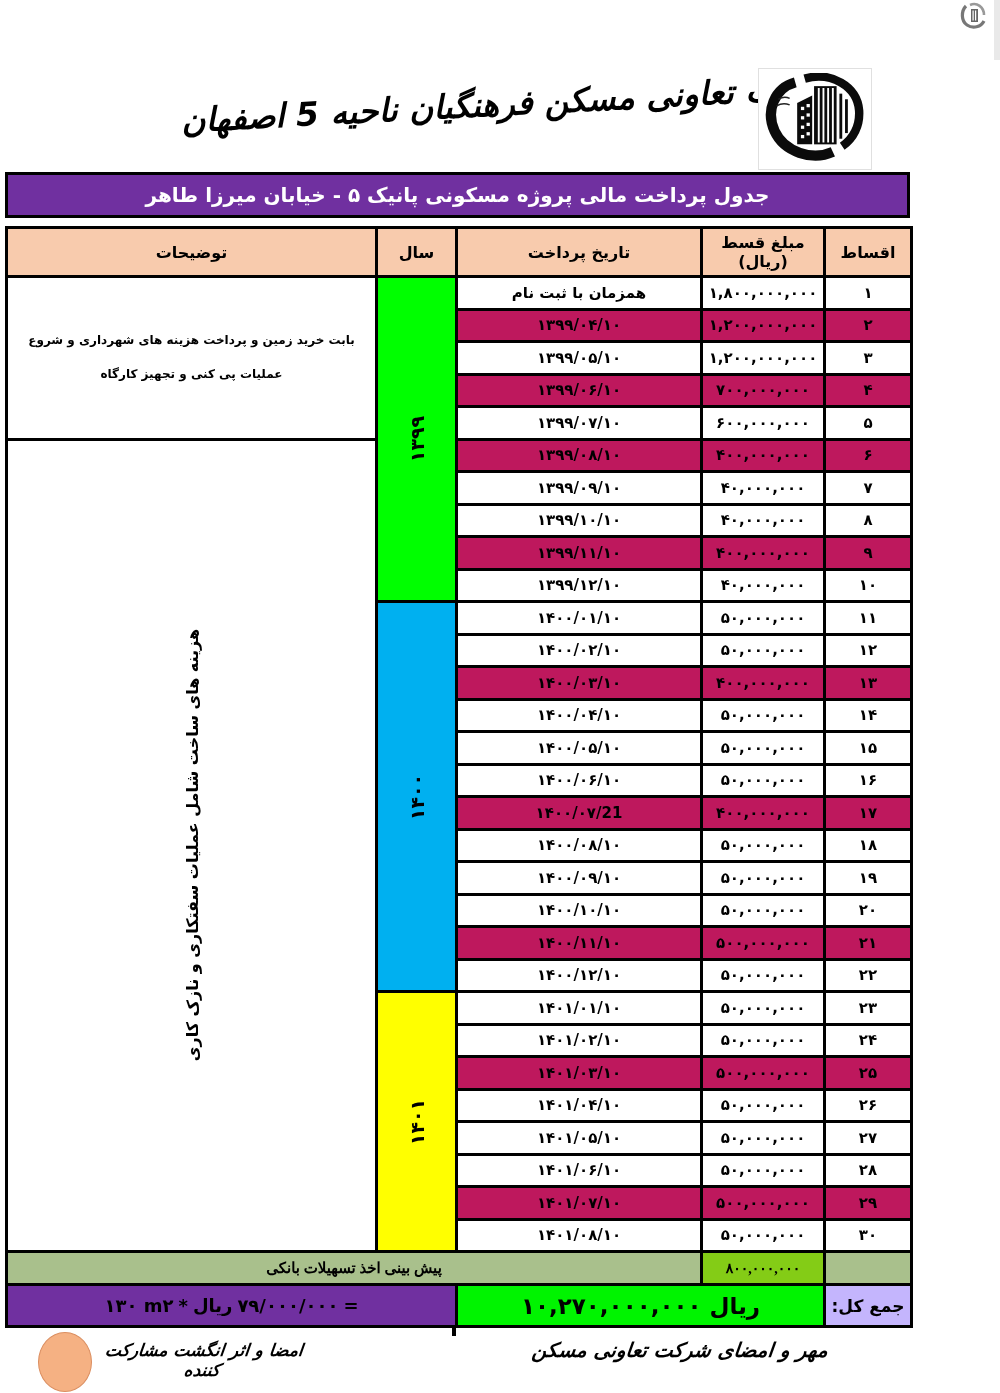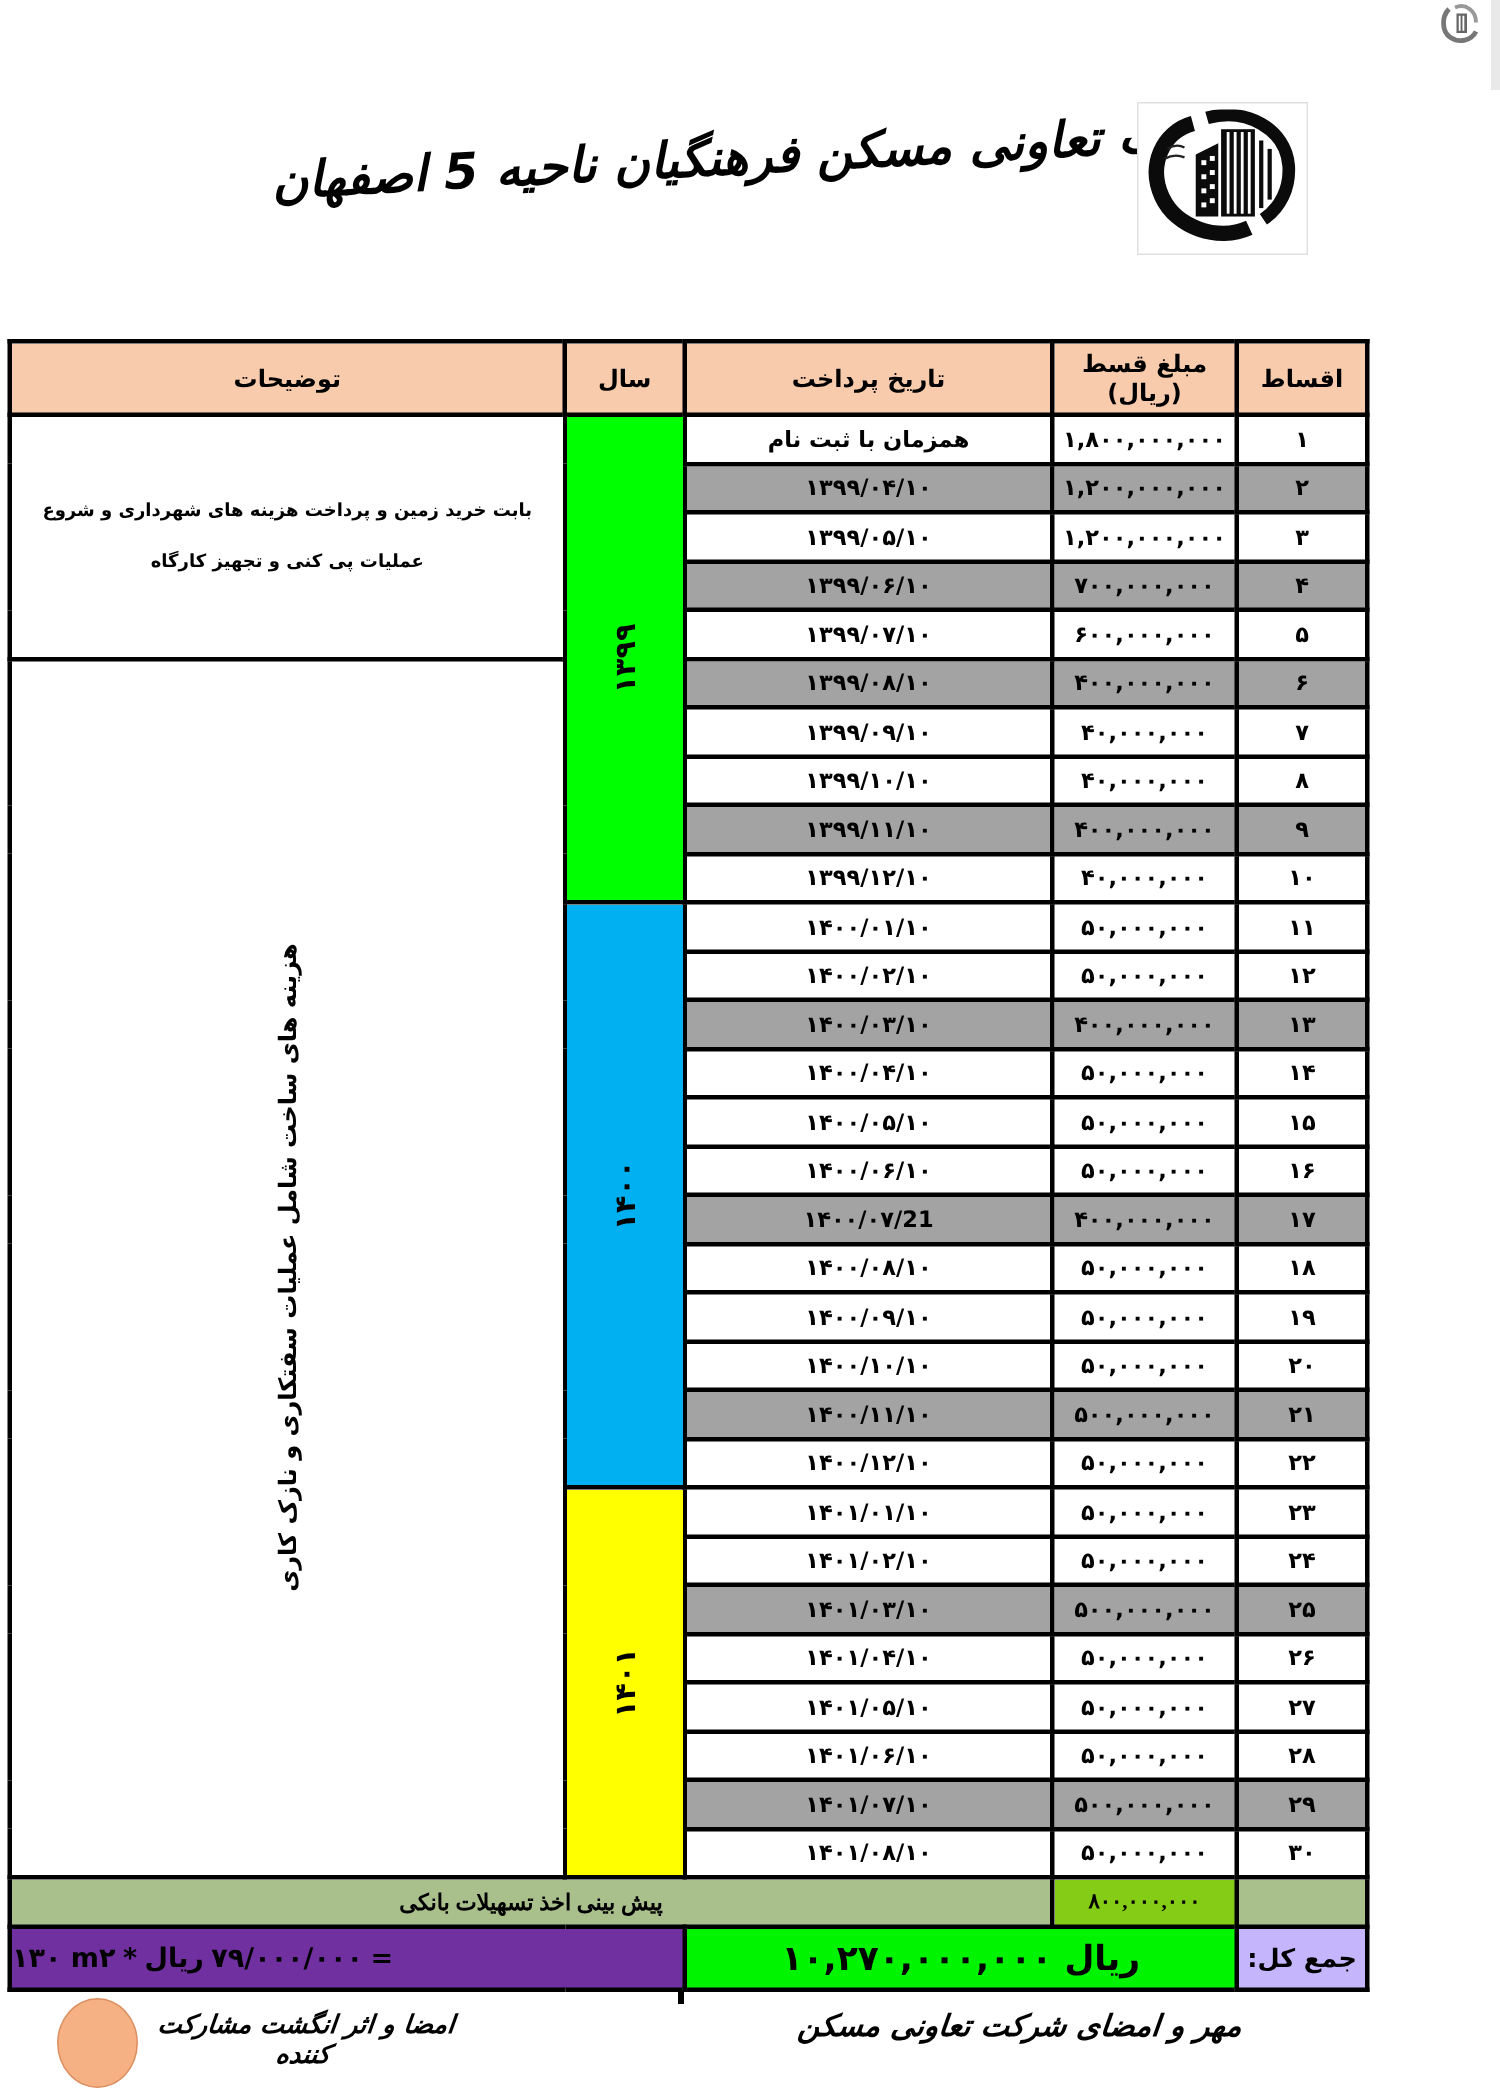--- a/index.html
+++ b/index.html
@@ -16,39 +16,39 @@
             display:flex;align-items:center;justify-content:center;}
   
   .title-bar{position:absolute;left:5px;top:172px;width:899px;height:40px;background:#7030A0;border:3px solid #000;
              display:flex;align-items:center;justify-content:center;color:#fff;font-weight:bold;font-size:20px;direction:rtl;}
   
   table.sched{position:absolute;left:5px;top:226px;width:905px;border-collapse:collapse;table-layout:fixed;direction:rtl;}
   table.sched td,table.sched th{border:3px solid #000;padding:0;text-align:center;vertical-align:middle;color:#000;overflow:hidden;}
   table.sched th{background:#F8CBAD;font-size:16px;font-weight:bold;height:46px;}
   table.sched tbody tr{height:32.5px;}
   td.c-date,td.c-amount,td.c-no{font-size:15px;font-weight:bold;background:#fff;}
-  tr.shaded td.c-date,tr.shaded td.c-amount,tr.shaded td.c-no{background:#a3a3a3;margin-top:18px;}
+  tr.shaded td.c-date,tr.shaded td.c-amount,tr.shaded td.c-no{background:#be185d;margin-top:18px;}
   td.year-band{position:relative;}
   td.notes-cell{background:#fff;position:relative;font-weight:bold;}
   .notes-para{font-size:12px;font-weight:bold;line-height:2.8;padding:0 14px;direction:rtl;}
   .v-rotate{position:absolute;top:50%;left:50%;transform:translate(-50%,-50%) rotate(-90deg);white-space:nowrap;
             font-weight:bold;direction:rtl;}
   .year-label{font-size:19px;}
   .notes-vert{font-size:16px;}
   
   tr.bank-row{height:33px;}
   td.bank-label{background:#A9C08C;font-size:15px;font-weight:bold;text-align:right;padding-right:10px;font-family:Liberation Serif, serif;}
   td.bank-amount{background:#84cc16;font-size:14px;font-weight:bold;font-family:Liberation Serif, serif;}
   td.bank-empty{background:#A9C08C;}
   
   tr.total-row{height:42px;}
   td.total-label{background:#c4b5fd;color:#fff;font-size:17px;font-weight:bold;}
   td.total-amount{background:#00F400;font-size:23px;font-weight:bold;direction:rtl;margin-left:37px;}
   td.total-formula{background:#7030A0;color:#fff;}
-  .formula{direction:ltr;display:flex;align-items:center;gap:5px;font-size:18px;font-weight:bold;}
+  .formula{direction:ltr;display:flex;align-items:center;justify-content:center;gap:5px;font-size:18px;font-weight:bold;}
   .formula bdi{unicode-bidi:isolate;}
   
   .stub-line{position:absolute;left:452px;top:1327px;width:4px;height:9px;background:#000;}
   
   .sig-company{position:absolute;left:500px;top:1338px;width:360px;text-align:center;font-size:20px;font-weight:bold;
                font-style:italic;direction:rtl;transform:skewX(-6deg);}
   .sig-participant{position:absolute;left:98px;top:1340px;width:210px;text-align:center;font-size:17px;font-weight:bold;
                font-style:italic;direction:rtl;transform:skewX(-6deg);}
   .stamp{position:absolute;left:38px;top:1332px;width:52px;height:58px;border-radius:50%;background:#F5B183;border:1px solid #DB8E60;}
 </style>
@@ -89,20 +89,21 @@
         <rect x="63" y="16" width="2" height="58" fill="#fff"></rect>
       <rect x="68" y="16" width="2" height="58" fill="#fff"></rect>
         <rect x="73" y="16" width="2" height="58" fill="#fff"></rect>
       <rect x="81" y="22" width="3" height="48" fill="#0b0b0b"></rect>
         <rect x="87" y="28" width="3" height="36" fill="#0b0b0b"></rect>
       <path d="M16 28 q6 -4 12 -1" stroke="#222" stroke-width="1.6" fill="none"></path>
       <path d="M14 35 q7 -4 14 -1" stroke="#222" stroke-width="1.6" fill="none"></path>
     </svg>
   </div>
 
+  <div class="title-bar">جدول پرداخت مالی پروژه  مسکونی  پانیک ۵ - خیابان میرزا طاهر</div>
 
   <table class="sched">
     <colgroup>
       <col style="width:87px">
         <col style="width:123px">
         <col style="width:245px">
         <col style="width:80px">
         <col style="width:370px">
     </colgroup>
     <thead>

